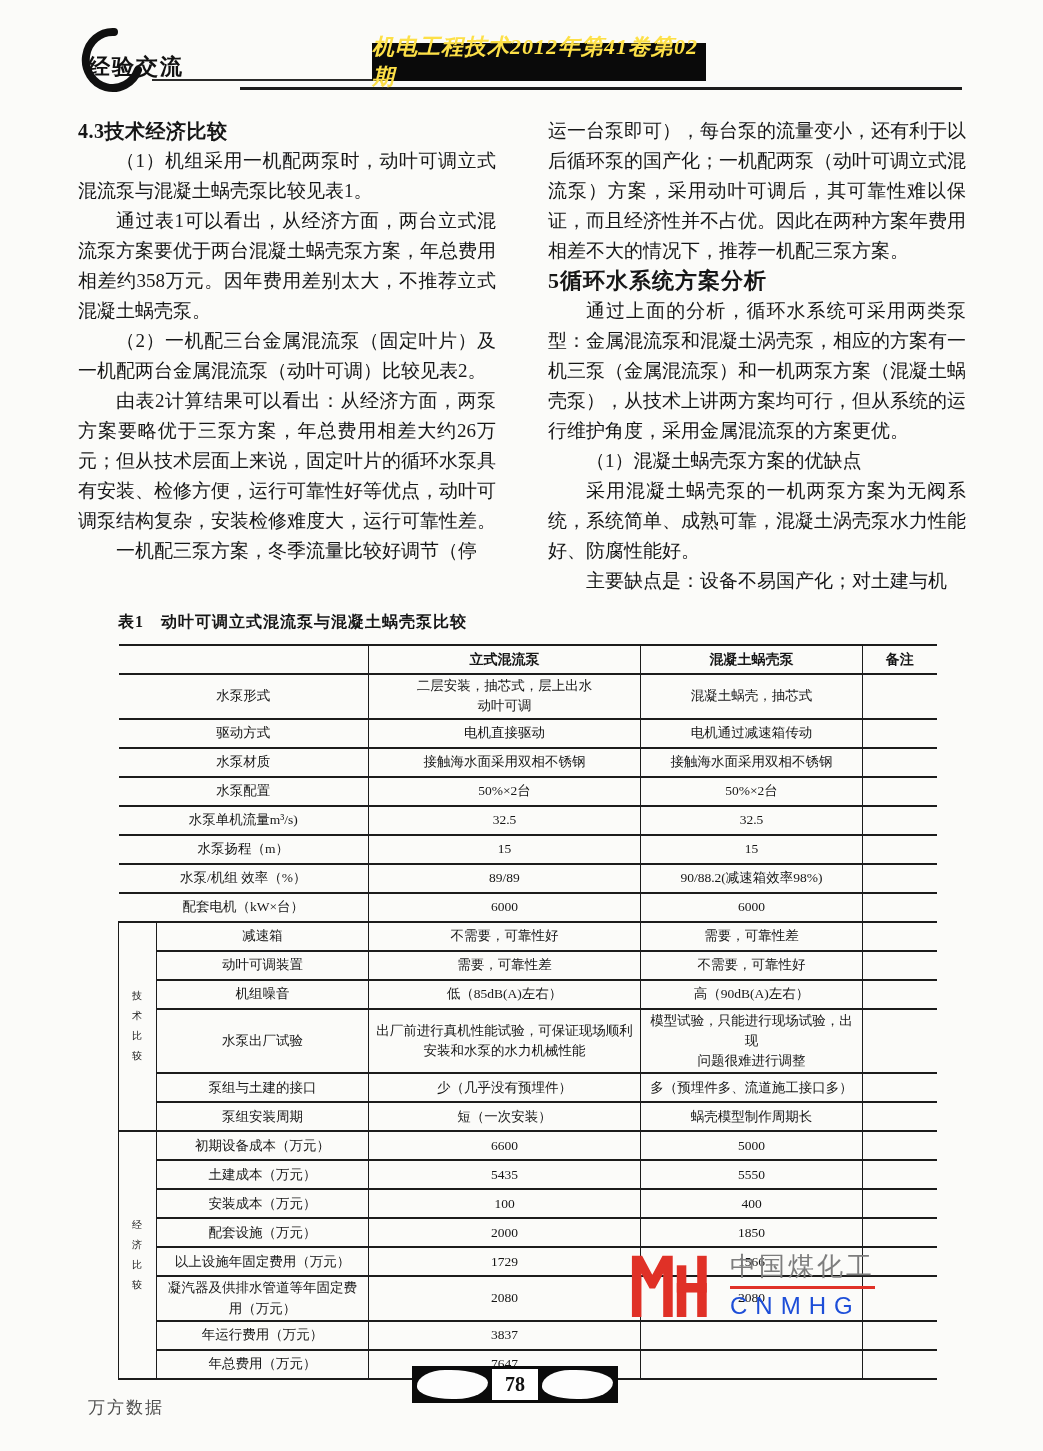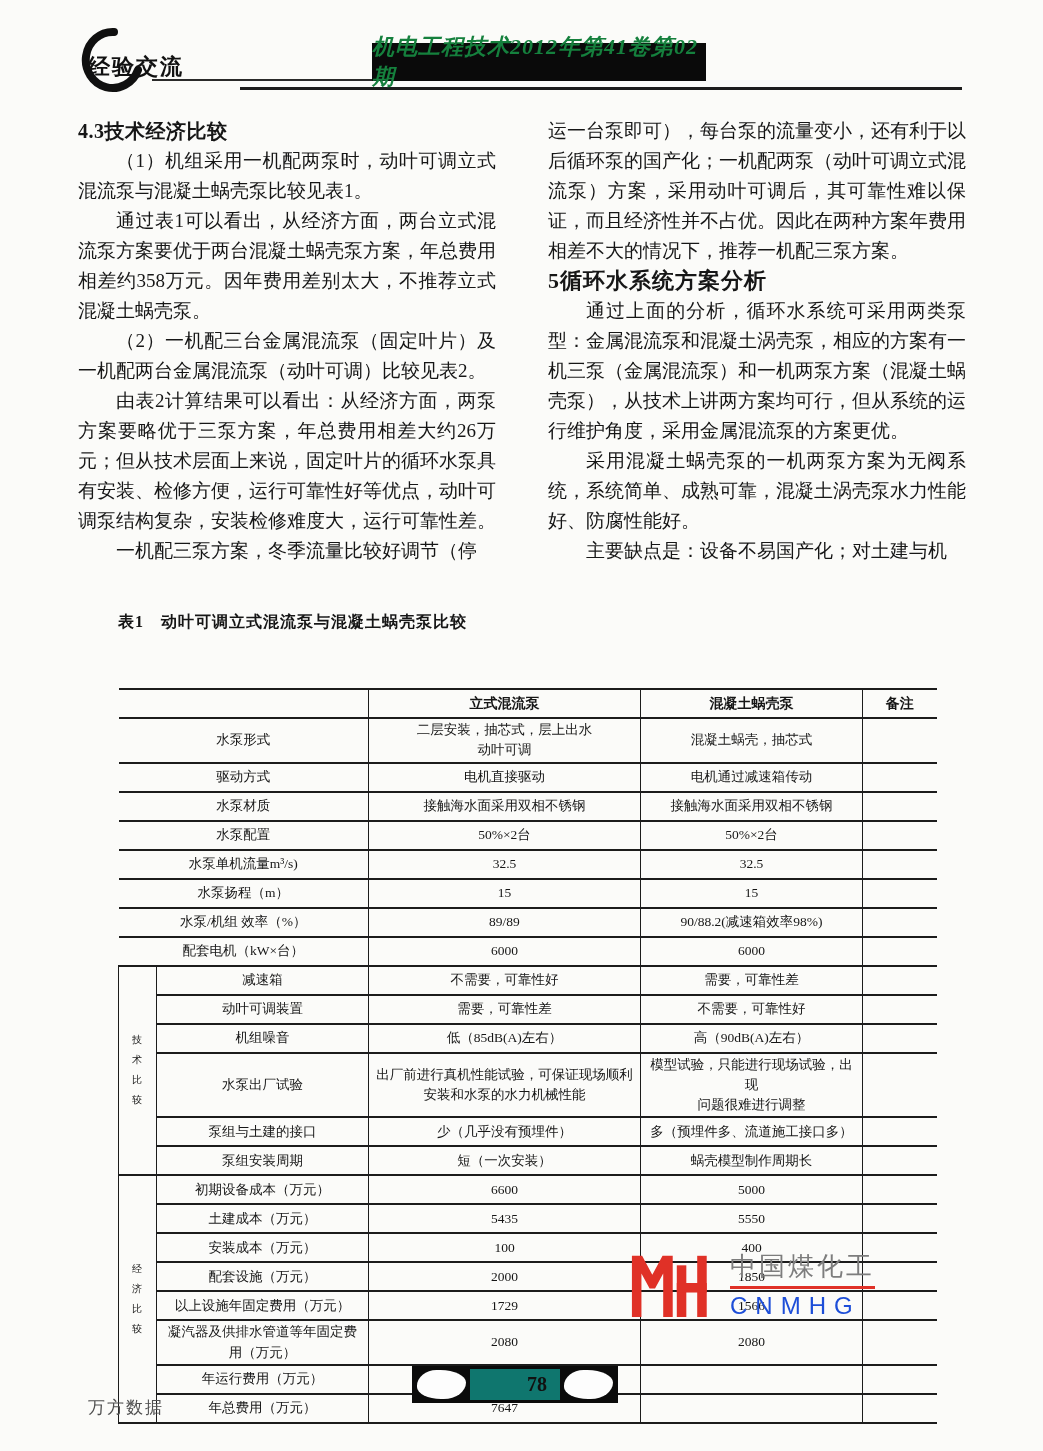--- a/index.html
+++ b/index.html
@@ -9,56 +9,56 @@
 
   
   .hdr-logo{position:absolute;left:72px;top:26px;width:200px;height:64px;}
   .hdr-logo svg{position:absolute;left:0;top:0;}
   .hdr-logo .txt{position:absolute;left:16px;top:26px;font-size:22px;font-weight:bold;
                  letter-spacing:2px;color:#111;}
   .hdr-line-thin{position:absolute;left:152px;top:79px;width:330px;height:2px;background:#2a2a2a;}
   .hdr-line{position:absolute;left:240px;top:87px;width:722px;height:3px;background:#1c1c1c;}
   .journal-box{position:absolute;left:372px;top:43px;width:334px;height:38px;background:#0a0a0a;
                display:flex;align-items:center;justify-content:center;}
-  .journal-box span{color:#15803d;font-size:22px;font-weight:bold;font-style:italic;letter-spacing:1px;}
+  .journal-box span{color:#fde047;font-size:22px;font-weight:bold;font-style:italic;letter-spacing:1px;}
 
   
   .cols{position:absolute;left:78px;top:116px;width:888px;display:flex;gap:52px;}
   .col{flex:1;font-size:19px;line-height:30px;text-align:justify;}
   .col p{margin:0;}
   .ind{text-indent:2em;}
   .h43{font-size:20px;font-weight:bold;margin:0 0 1px 0;letter-spacing:0.5px;}
   .h5{font-size:22px;font-weight:bold;margin:1px 0 1px 0;letter-spacing:1px;}
 
   
   .tbl-caption{position:absolute;left:118px;top:612px;width:818px;text-align:left;
                font-size:16px;font-weight:bold;letter-spacing:1px;}
   .tbl-wrap{position:absolute;left:118px;top:644px;width:820px;}
-  table{border-collapse:collapse;table-layout:fixed;width:818px;margin-top:44px;}
+  table{border-collapse:collapse;table-layout:fixed;width:818px;}
   td{border:1.3px solid #1c1c1c;border-top-width:2px;border-bottom-width:2px;
      padding:1px 3px;text-align:center;vertical-align:middle;font-size:13.5px;
      line-height:1.5;height:25px;white-space:pre-line;overflow:hidden;}
   td.hd{font-weight:bold;font-size:14px;}
   td.nolb{border-left:none;}
   td.rk{border-right:none;}
   td.grp{width:38px;word-break:break-all;line-height:2.0;font-size:10px;letter-spacing:1px;padding:1px 12px;}
 
   
   .wm{position:absolute;left:630px;top:1249px;display:flex;gap:20px;z-index:6;}
   .wm .names{display:flex;flex-direction:column;}
   .wm .cn{font-family:"Liberation Sans","DejaVu Sans",sans-serif;font-size:26px;color:#7d7d7d;letter-spacing:3px;}
   .wm .bar{height:3px;background:#e03127;margin:2px 0 3px 0;}
   .wm .en{font-family:"Liberation Sans","DejaVu Sans",sans-serif;font-size:24px;color:#1d4ed8;letter-spacing:8px;}
 
   
   .pg-stamp{position:absolute;left:412px;top:1366px;width:206px;height:37px;background:#0b0b0b;
             display:flex;align-items:stretch;padding:3px;box-sizing:border-box;}
   .pg-blob{flex:1;background:#fdfdfd;margin:1px 2px;border-radius:42% 55% 48% 52% / 58% 46% 60% 44%;}
-  .pg-num{width:46px;background:#0f766e;margin:0 2px;display:flex;align-items:center;justify-content:center;
-          font-size:20px;font-weight:bold;color:#111;padding-left:44px;}
+  .pg-num{width:46px;background:#ffffff;margin:0 2px;display:flex;align-items:center;justify-content:center;
+          font-size:20px;font-weight:bold;color:#111;}
   .provider{position:absolute;left:88px;top:1396px;font-family:"Liberation Sans","DejaVu Sans",sans-serif;
             font-size:17px;color:#4f4f4f;letter-spacing:2px;}
 </style>
 </head>
 <body>
 
 <div class="page">
 
   <div class="hdr-logo">
     <svg width="74" height="68" viewBox="0 0 74 68">
@@ -78,20 +78,21 @@
       <p class="ind">（1）机组采用一机配两泵时，动叶可调立式混流泵与混凝土蜗壳泵比较见表1。</p>
       <p class="ind">通过表1可以看出，从经济方面，两台立式混流泵方案要优于两台混凝土蜗壳泵方案，年总费用相差约358万元。因年费用差别太大，不推荐立式混凝土蜗壳泵。</p>
       <p class="ind">（2）一机配三台金属混流泵（固定叶片）及一机配两台金属混流泵（动叶可调）比较见表2。</p>
       <p class="ind">由表2计算结果可以看出：从经济方面，两泵方案要略优于三泵方案，年总费用相差大约26万元；但从技术层面上来说，固定叶片的循环水泵具有安装、检修方便，运行可靠性好等优点，动叶可调泵结构复杂，安装检修难度大，运行可靠性差。</p>
       <p class="ind">一机配三泵方案，冬季流量比较好调节（停</p>
     </div>
     <div class="col">
       <p>运一台泵即可），每台泵的流量变小，还有利于以后循环泵的国产化；一机配两泵（动叶可调立式混流泵）方案，采用动叶可调后，其可靠性难以保证，而且经济性并不占优。因此在两种方案年费用相差不大的情况下，推荐一机配三泵方案。</p>
       <p class="h5">5循环水系统方案分析</p>
       <p class="ind">通过上面的分析，循环水系统可采用两类泵型：金属混流泵和混凝土涡壳泵，相应的方案有一机三泵（金属混流泵）和一机两泵方案（混凝土蜗壳泵），从技术上讲两方案均可行，但从系统的运行维护角度，采用金属混流泵的方案更优。</p>
+      <p class="ind">（1）混凝土蜗壳泵方案的优缺点</p>
       <p class="ind">采用混凝土蜗壳泵的一机两泵方案为无阀系统，系统简单、成熟可靠，混凝土涡壳泵水力性能好、防腐性能好。</p>
       <p class="ind">主要缺点是：设备不易国产化；对土建与机</p>
     </div>
   </div>
 
   <div class="tbl-caption">表1　动叶可调立式混流泵与混凝土蜗壳泵比较</div>
   <div class="tbl-wrap">
     <table>
       <colgroup>
         <col style="width:38px">

